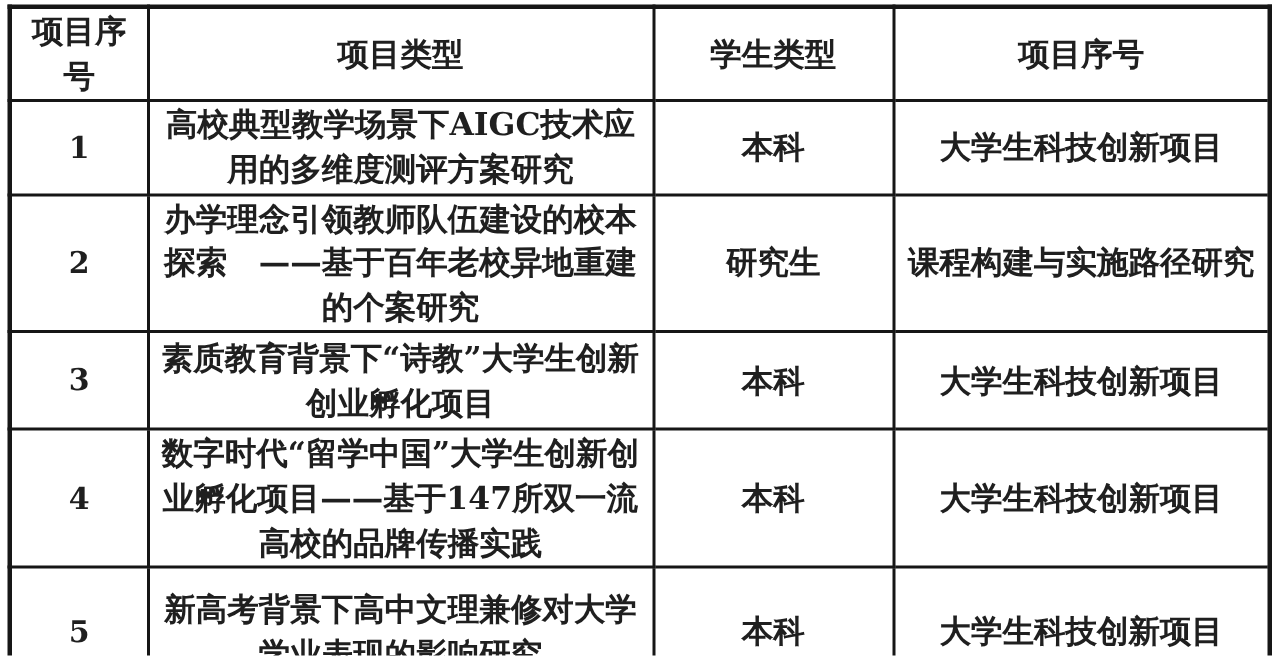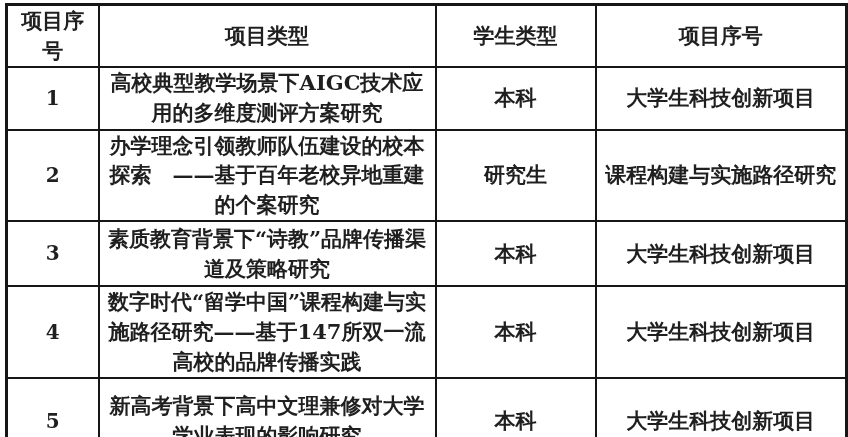--- a/index.html
+++ b/index.html
@@ -66,27 +66,27 @@
       <td>大学生科技创新项目</td>
     </tr>
     <tr class="r2">
       <td class="cell-number">2</td>
       <td>办学理念引领教师队伍建设的校本探索　——基于百年老校异地重建的个案研究</td>
       <td>研究生</td>
       <td>课程构建与实施路径研究</td>
     </tr>
     <tr class="r3">
       <td class="cell-number">3</td>
-      <td>素质教育背景下“诗教”品牌传播渠道及策略研究</td>
+      <td>素质教育背景下“诗教”大学生创新创业孵化项目</td>
       <td>本科</td>
       <td>大学生科技创新项目</td>
     </tr>
     <tr class="r4">
       <td class="cell-number">4</td>
-      <td>数字时代“留学中国”课程构建与实施路径研究——基于147所双一流高校的品牌传播实践</td>
+      <td>数字时代“留学中国”大学生创新创业孵化项目——基于147所双一流高校的品牌传播实践</td>
       <td>本科</td>
       <td>大学生科技创新项目</td>
     </tr>
     <tr class="r5">
       <td class="cell-number">5</td>
       <td>新高考背景下高中文理兼修对大学学业表现的影响研究</td>
       <td>本科</td>
       <td>大学生科技创新项目</td>
     </tr>
   </tbody>

